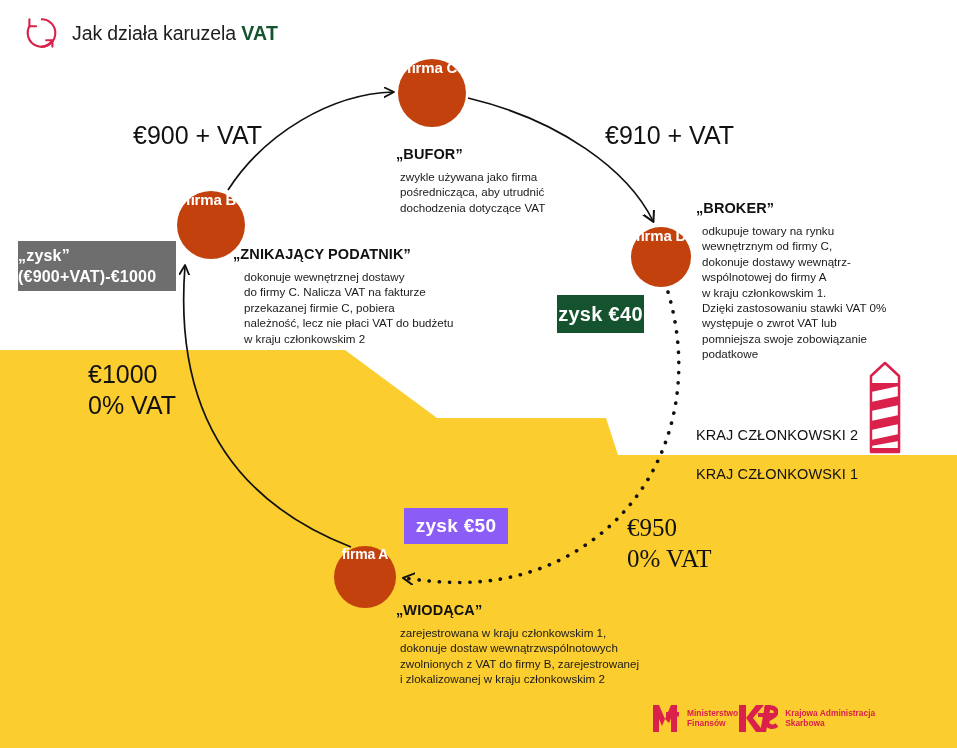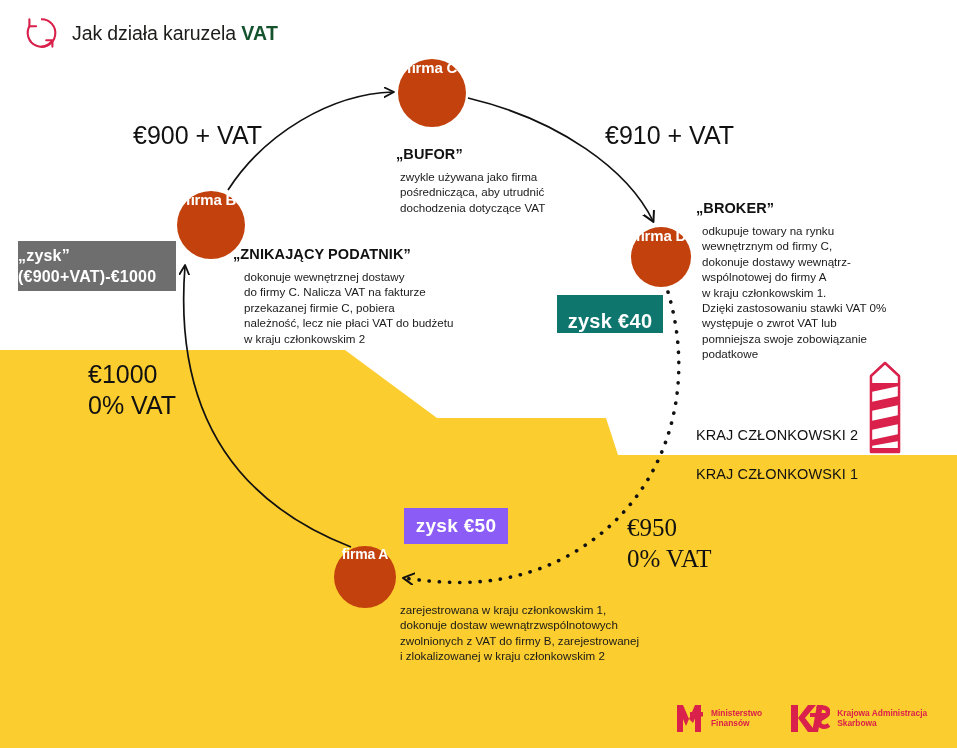--- a/index.html
+++ b/index.html
@@ -46,32 +46,32 @@
   #amt-910{left:605px;top:120px;}
   #amt-1000{left:88px;top:359px;}
   #amt-950{left:627px;top:512px;font-family:Liberation Serif, serif;}
 
   
   .chip{position:absolute;color:#fff;display:flex;align-items:center;justify-content:center;}
   .chip .t{font-weight:bold;}
   #chip-zysk-b{left:18px;top:241px;width:158px;height:50px;background:#6E6E6E;
                justify-content:flex-start;box-sizing:border-box;}
   #chip-zysk-b .t{font-size:16px;line-height:21px;white-space:pre-line;letter-spacing:0.2px;}
-  #chip-zysk-d{left:557px;top:295px;width:106px;height:38px;background:#0f766e;align-items:flex-end;}
+  #chip-zysk-d{left:557px;top:295px;width:87px;height:38px;background:#14532d;}
   #chip-zysk-d .t{font-size:20px;letter-spacing:0.3px;}
   #chip-zysk-a{left:404px;top:508px;width:104px;height:36px;background:#8b5cf6;}
   #chip-zysk-a .t{font-size:19px;letter-spacing:0.3px;}
 
   
   .country{position:absolute;font-size:14.5px;color:#111;letter-spacing:0.1px;}
   #country2{left:696px;top:427px;}
   #country1{left:696px;top:466px;}
 
   
-  #footer{position:absolute;left:676px;top:703px;display:flex;align-items:center;gap:28px;}
+  #footer{position:absolute;left:652px;top:703px;display:flex;align-items:center;}
   .logo{display:flex;align-items:center;gap:7px;}
   .logo .lt{font-size:8.4px;line-height:10.5px;font-weight:bold;color:#D9214B;white-space:pre-line;}
 </style>
 </head>
 <body>
 
 <div id="stage">
 
   <svg class="layer" viewBox="0 0 957 748" xmlns="http://www.w3.org/2000/svg">
     <polygon points="0,350 345,350 437,418 606,418 618,455 957,455 957,748 0,748" fill="#FCCD2E"></polygon>
@@ -142,20 +142,21 @@
 dokonuje dostawy wewnątrz-
 wspólnotowej do firmy A
 w kraju członkowskim 1.
 Dzięki zastosowaniu stawki VAT 0%
 występuje o zwrot VAT lub
 pomniejsza swoje zobowiązanie
 podatkowe</div>
   </div>
 
   <div class="block" id="blk-wiod">
+    <div class="hd">„WIODĄCA”</div>
     <div class="bd">zarejestrowana w kraju członkowskim 1,
 dokonuje dostaw wewnątrzwspólnotowych
  zwolnionych z VAT do firmy B, zarejestrowanej
 i zlokalizowanej w kraju członkowskim 2</div>
   </div>
 
   <div class="amt" id="amt-900">€900 + VAT</div>
   <div class="amt" id="amt-910">€910 + VAT</div>
   <div class="amt" id="amt-1000">€1000
 0% VAT</div>

